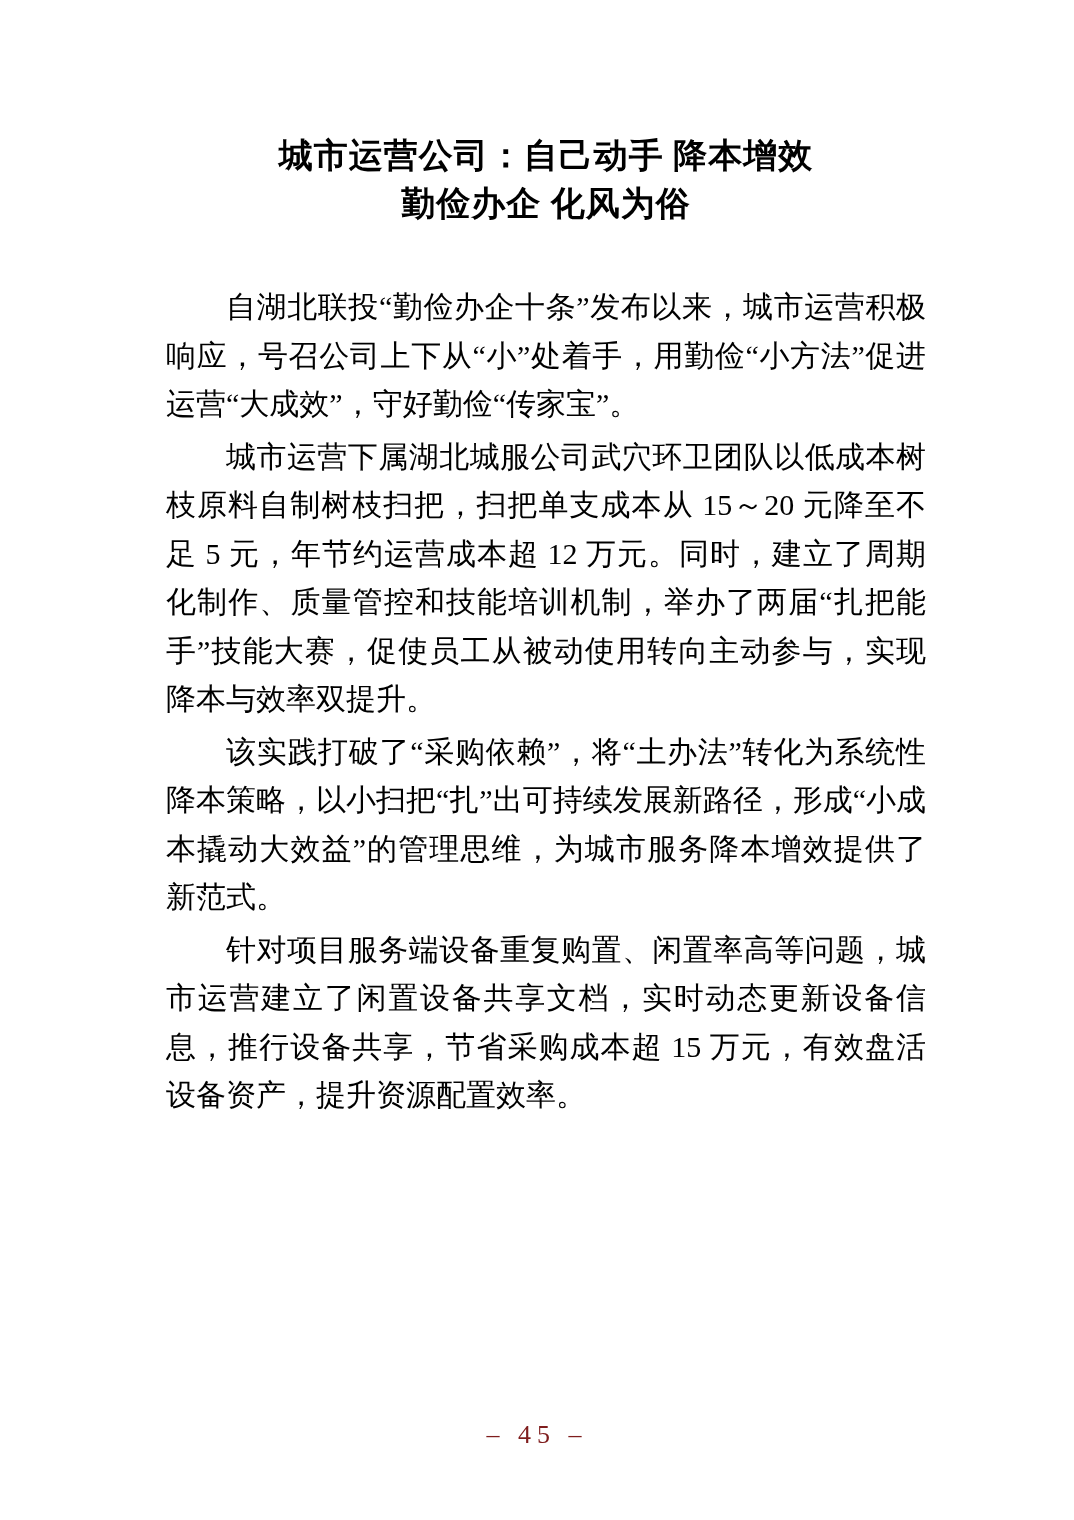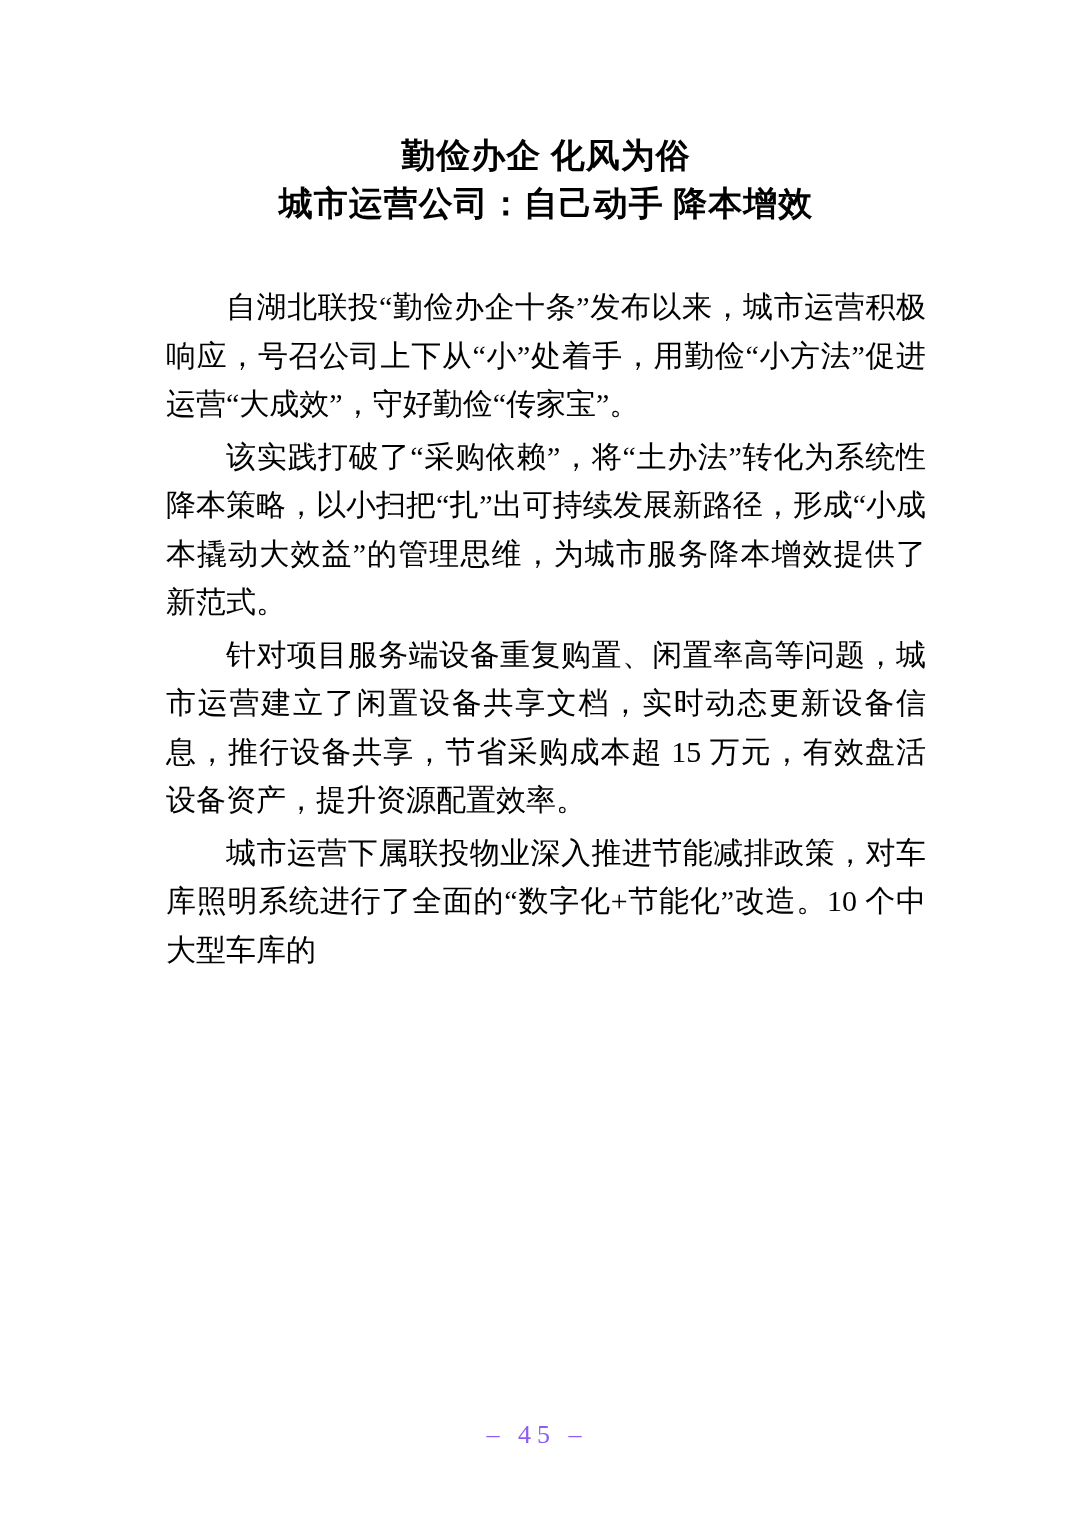--- a/index.html
+++ b/index.html
@@ -40,38 +40,38 @@
     word-break: break-all;
   }
   .page-footer {
     position: absolute;
     left: 0;
     right: 0;
     bottom: 70px;
     text-align: center;
     font-size: 26px;
     line-height: 30px;
-    color: #8b5cf6;
+    color: #7f1d1d;
     letter-spacing: 6px;
   }
 </style>
 </head>
 <body>
 
 <div class="page">
 
   <h1 class="doc-title">
+    <span class="title-line">城市运营公司：自己动手 降本增效</span>
     <span class="title-line">勤俭办企 化风为俗</span>
-    <span class="title-line">城市运营公司：自己动手 降本增效</span>
   </h1>
 
   <div class="doc-body">
     <p>自湖北联投“勤俭办企十条”发布以来，城市运营积极响应，号召公司上下从“小”处着手，用勤俭“小方法”促进运营“大成效”，守好勤俭“传家宝”。</p>
+    <p>城市运营下属湖北城服公司武穴环卫团队以低成本树枝原料自制树枝扫把，扫把单支成本从 15～20 元降至不足 5 元，年节约运营成本超 12 万元。同时，建立了周期化制作、质量管控和技能培训机制，举办了两届“扎把能手”技能大赛，促使员工从被动使用转向主动参与，实现降本与效率双提升。</p>
     <p>该实践打破了“采购依赖”，将“土办法”转化为系统性降本策略，以小扫把“扎”出可持续发展新路径，形成“小成本撬动大效益”的管理思维，为城市服务降本增效提供了新范式。</p>
     <p>针对项目服务端设备重复购置、闲置率高等问题，城市运营建立了闲置设备共享文档，实时动态更新设备信息，推行设备共享，节省采购成本超 15 万元，有效盘活设备资产，提升资源配置效率。</p>
-    <p>城市运营下属联投物业深入推进节能减排政策，对车库照明系统进行了全面的“数字化+节能化”改造。10 个中大型车库的</p>
   </div>
 
   <div class="page-footer">
     <span>– 45 –</span>
   </div>
 
 </div>
 
 </body></html>

